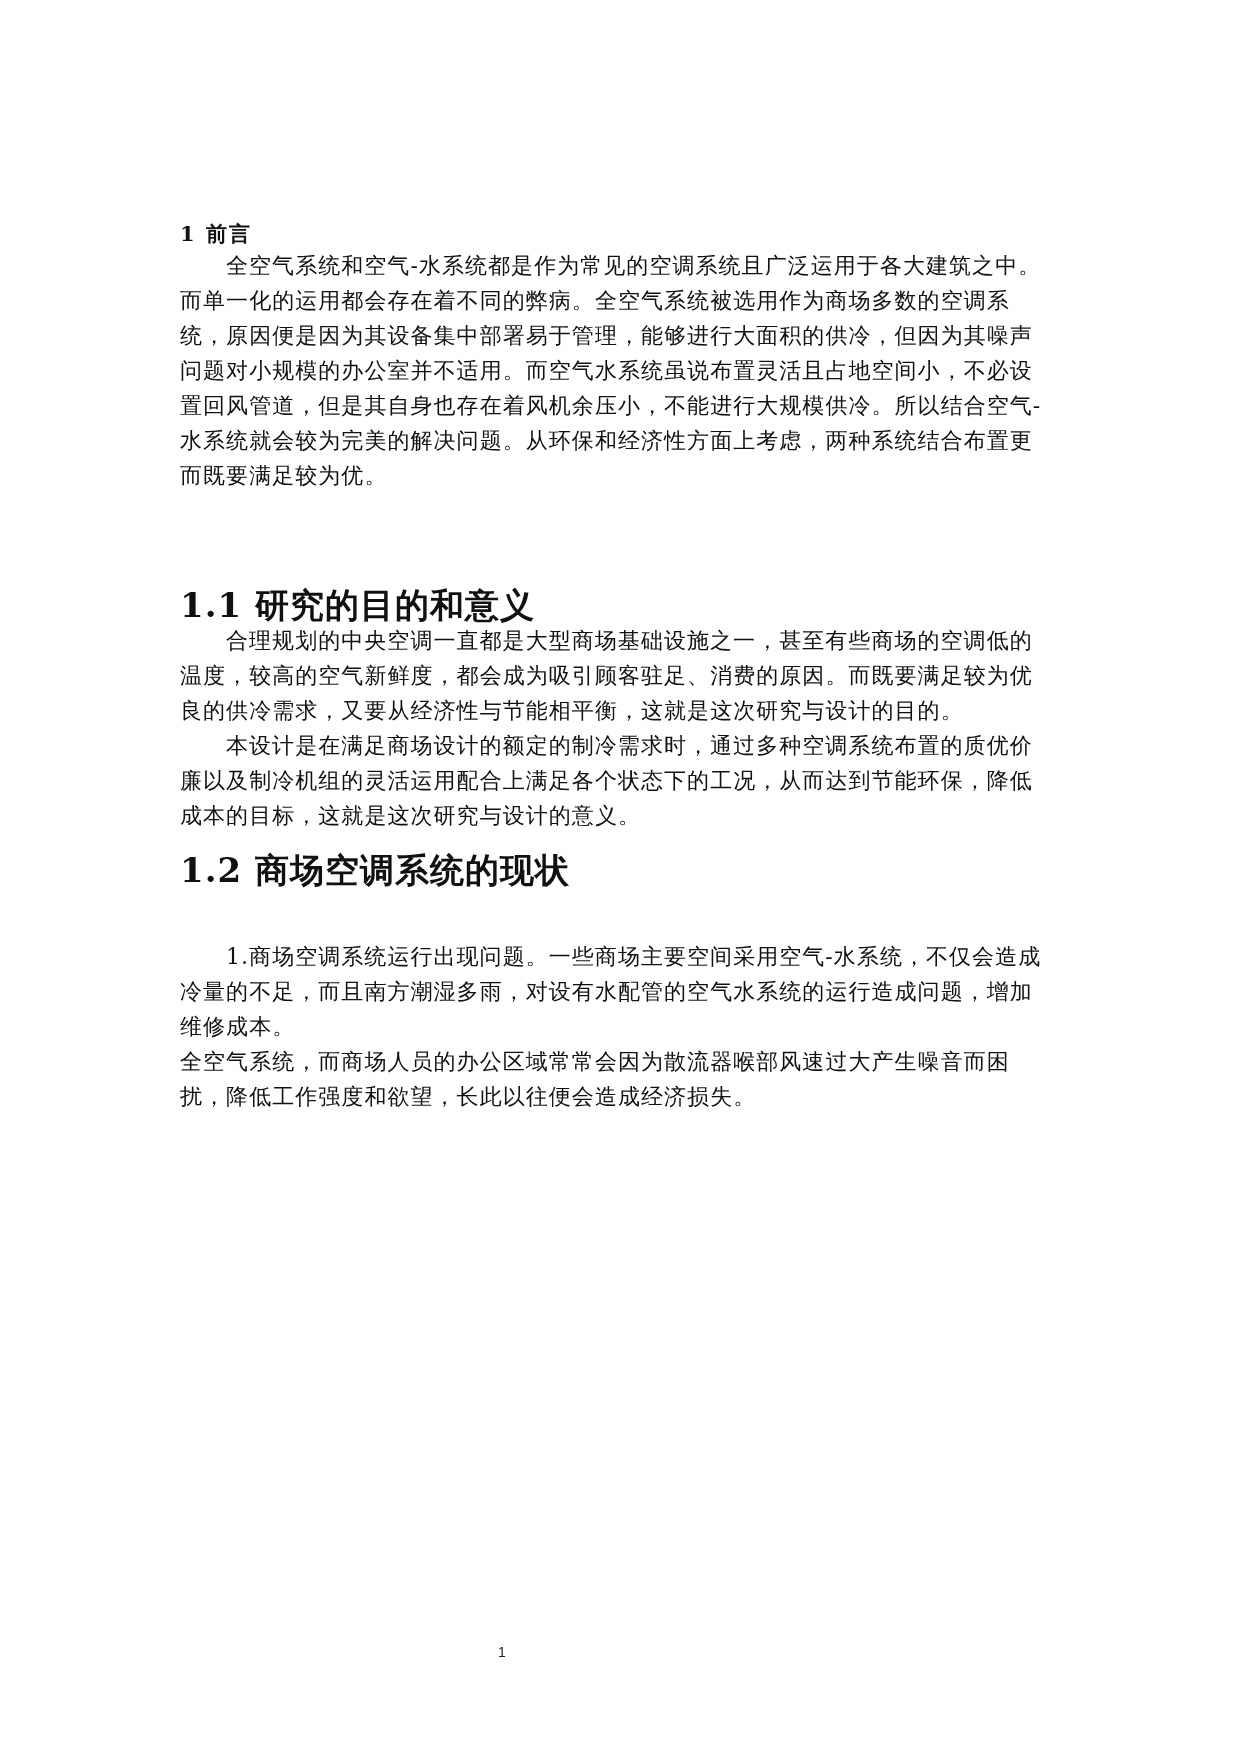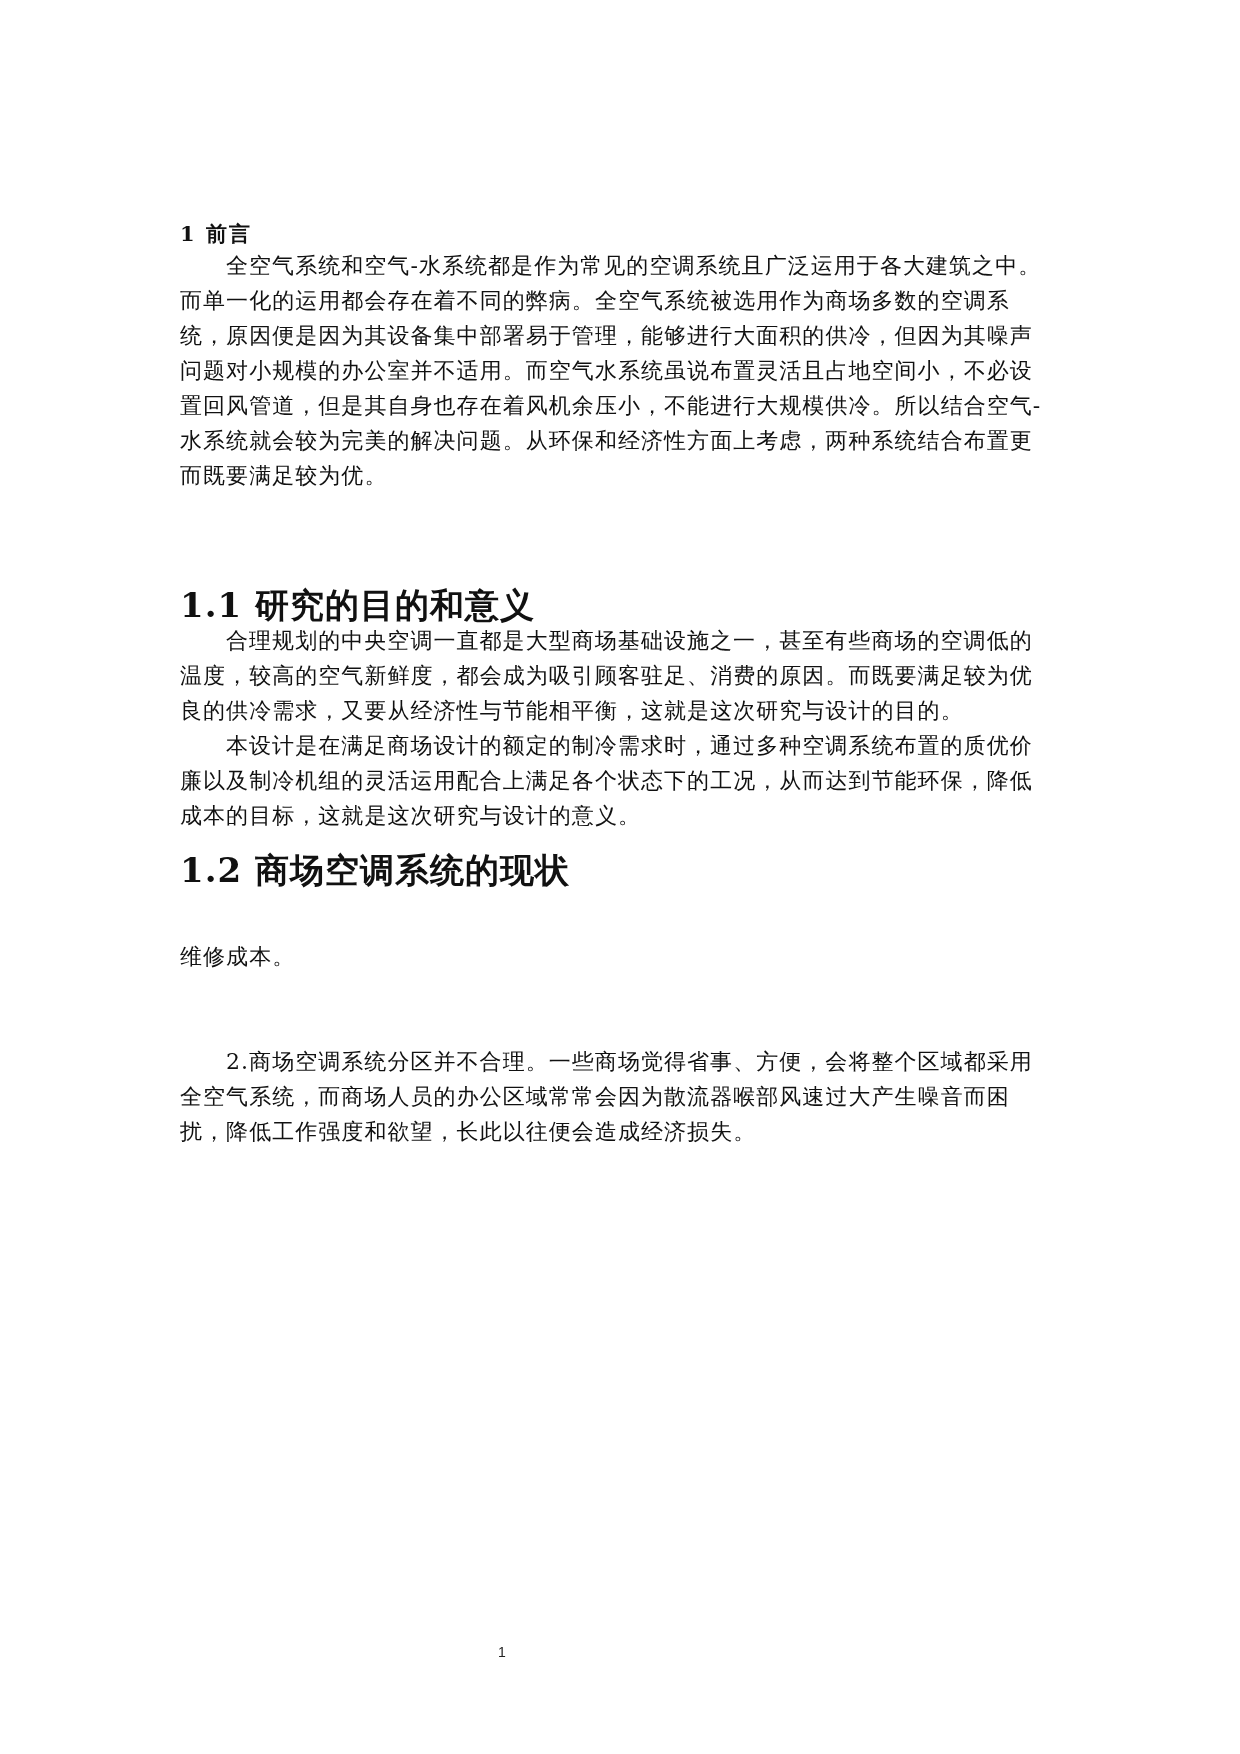--- a/index.html
+++ b/index.html
@@ -89,24 +89,25 @@
 
   <div class="para" style="top:728px;">
     <span class="line indent">本设计是在满足商场设计的额定的制冷需求时，通过多种空调系统布置的质优价</span>
     <span class="line">廉以及制冷机组的灵活运用配合上满足各个状态下的工况，从而达到节能环保，降低</span>
     <span class="line">成本的目标，这就是这次研究与设计的意义。</span>
   </div>
 
   <div class="h2" style="top:848px;">1.2 商场空调系统的现状</div>
 
   <div class="para" style="top:939px;">
+    <span class="line indent">1.商场空调系统运行出现问题。一些商场主要空间采用空气-水系统，不仅会造成</span>
+    <span class="line">冷量的不足，而且南方潮湿多雨，对设有水配管的空气水系统的运行造成问题，增加</span>
     <span class="line">维修成本。</span>
   </div>
 
   <div class="para" style="top:1044px;">
-    <span class="line indent">2.商场空调系统分区并不合理。一些商场觉得省事、方便，会将整个区域都采用</span>
     <span class="line">全空气系统，而商场人员的办公区域常常会因为散流器喉部风速过大产生噪音而困</span>
     <span class="line">扰，降低工作强度和欲望，长此以往便会造成经济损失。</span>
   </div>
 
 </div>
 
 <div class="page-number">1</div>
 
 </body></html>

